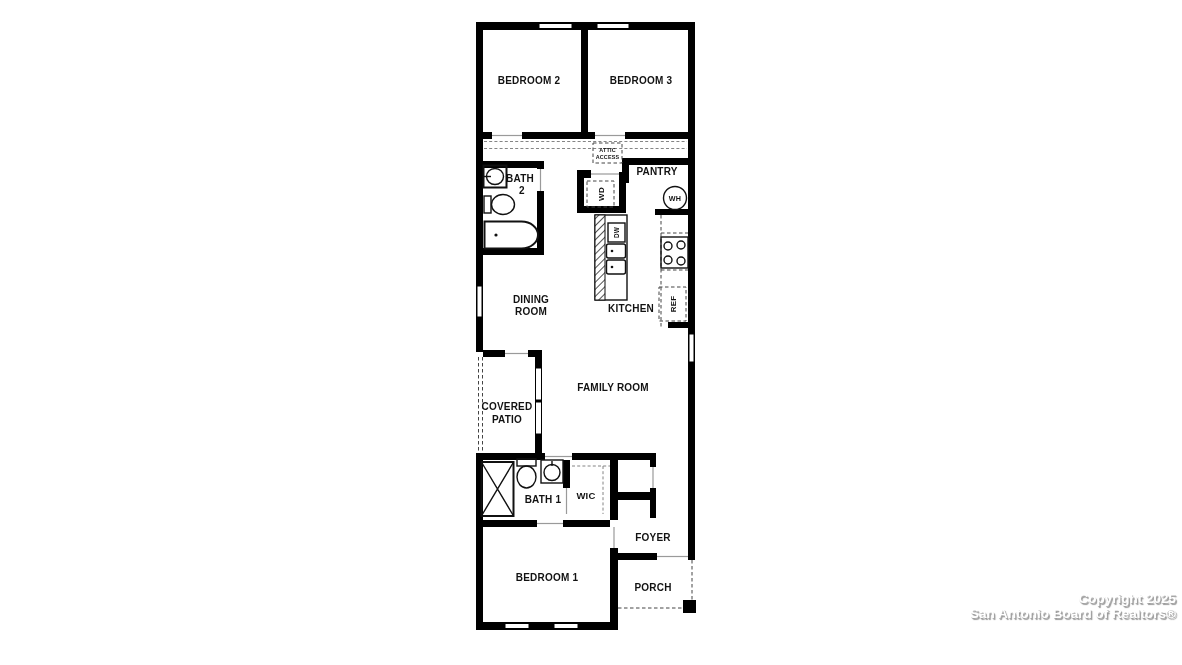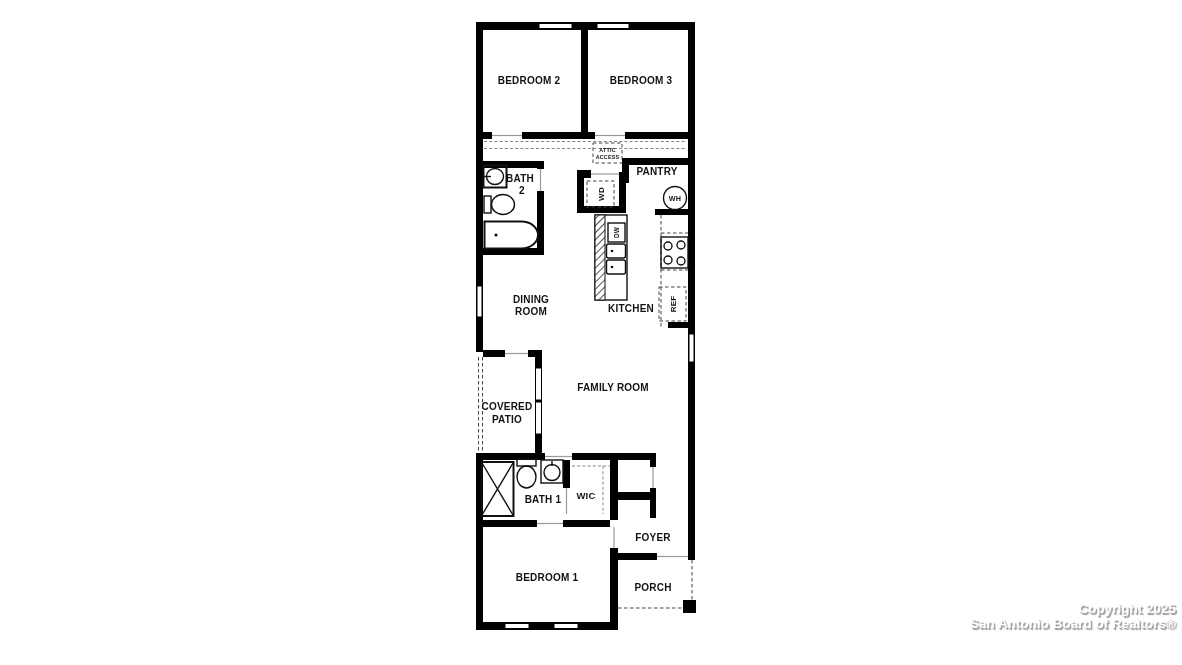--- a/index.html
+++ b/index.html
@@ -9,21 +9,21 @@
            letter-spacing:.2px;}
   .t10{font-size:10px}.t9{font-size:9.5px}.t8{font-size:8px}.t7{font-size:7.2px}
   .t65{font-size:6.4px}.t53{font-size:5.4px}
   .wall{fill:#000;}
   .thin{fill:none;stroke:#111;stroke-width:1.4;}
   .thin2{fill:none;stroke:#111;stroke-width:2;}
   .win{fill:#fff;stroke:#000;stroke-width:1;}
   .door{stroke:#9a9a9a;stroke-width:1.2;fill:none;}
   .dash{fill:none;stroke:#444;stroke-width:1;stroke-dasharray:3.5 2.5;}
   .dashlt{fill:none;stroke:#777;stroke-width:.9;stroke-dasharray:3 2.2;}
-  #watermark{position:absolute;right:6px;bottom:6px;text-align:right;
+  #watermark{position:absolute;right:6px;bottom:16px;text-align:right;
     font-weight:bold;font-size:13.5px;line-height:15px;color:#ffffff;
     text-shadow:1.5px 1.5px 1px #999999, .5px .5px 0 #c8c8c8;}
 </style>
 </head>
 <body>
 
 <div id="stage">
 <svg width="1182" height="665" viewBox="0 0 1182 665">
   <defs>
     <pattern id="hatch" width="5" height="5" patternUnits="userSpaceOnUse" patternTransform="rotate(45)">

